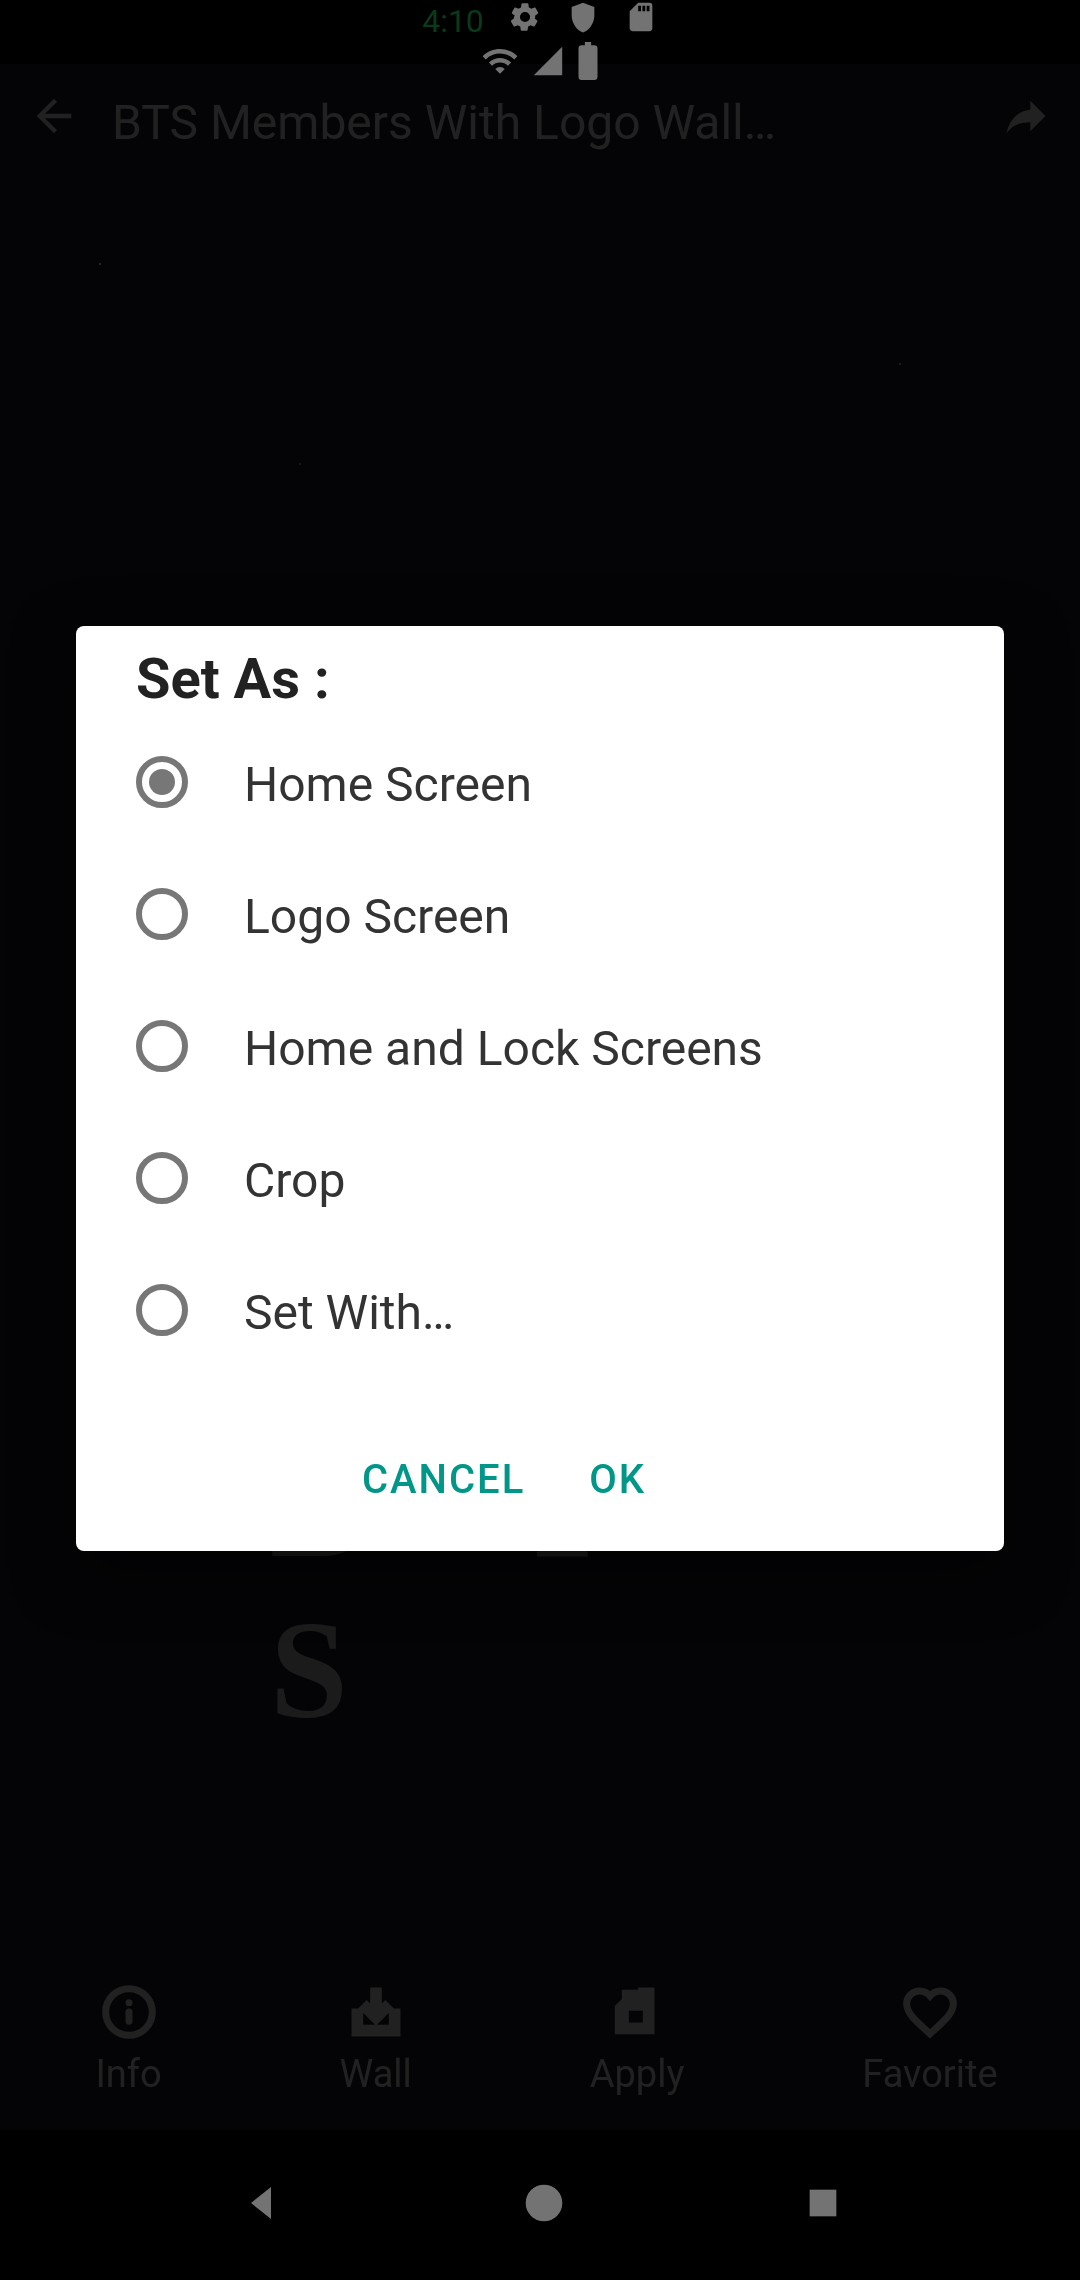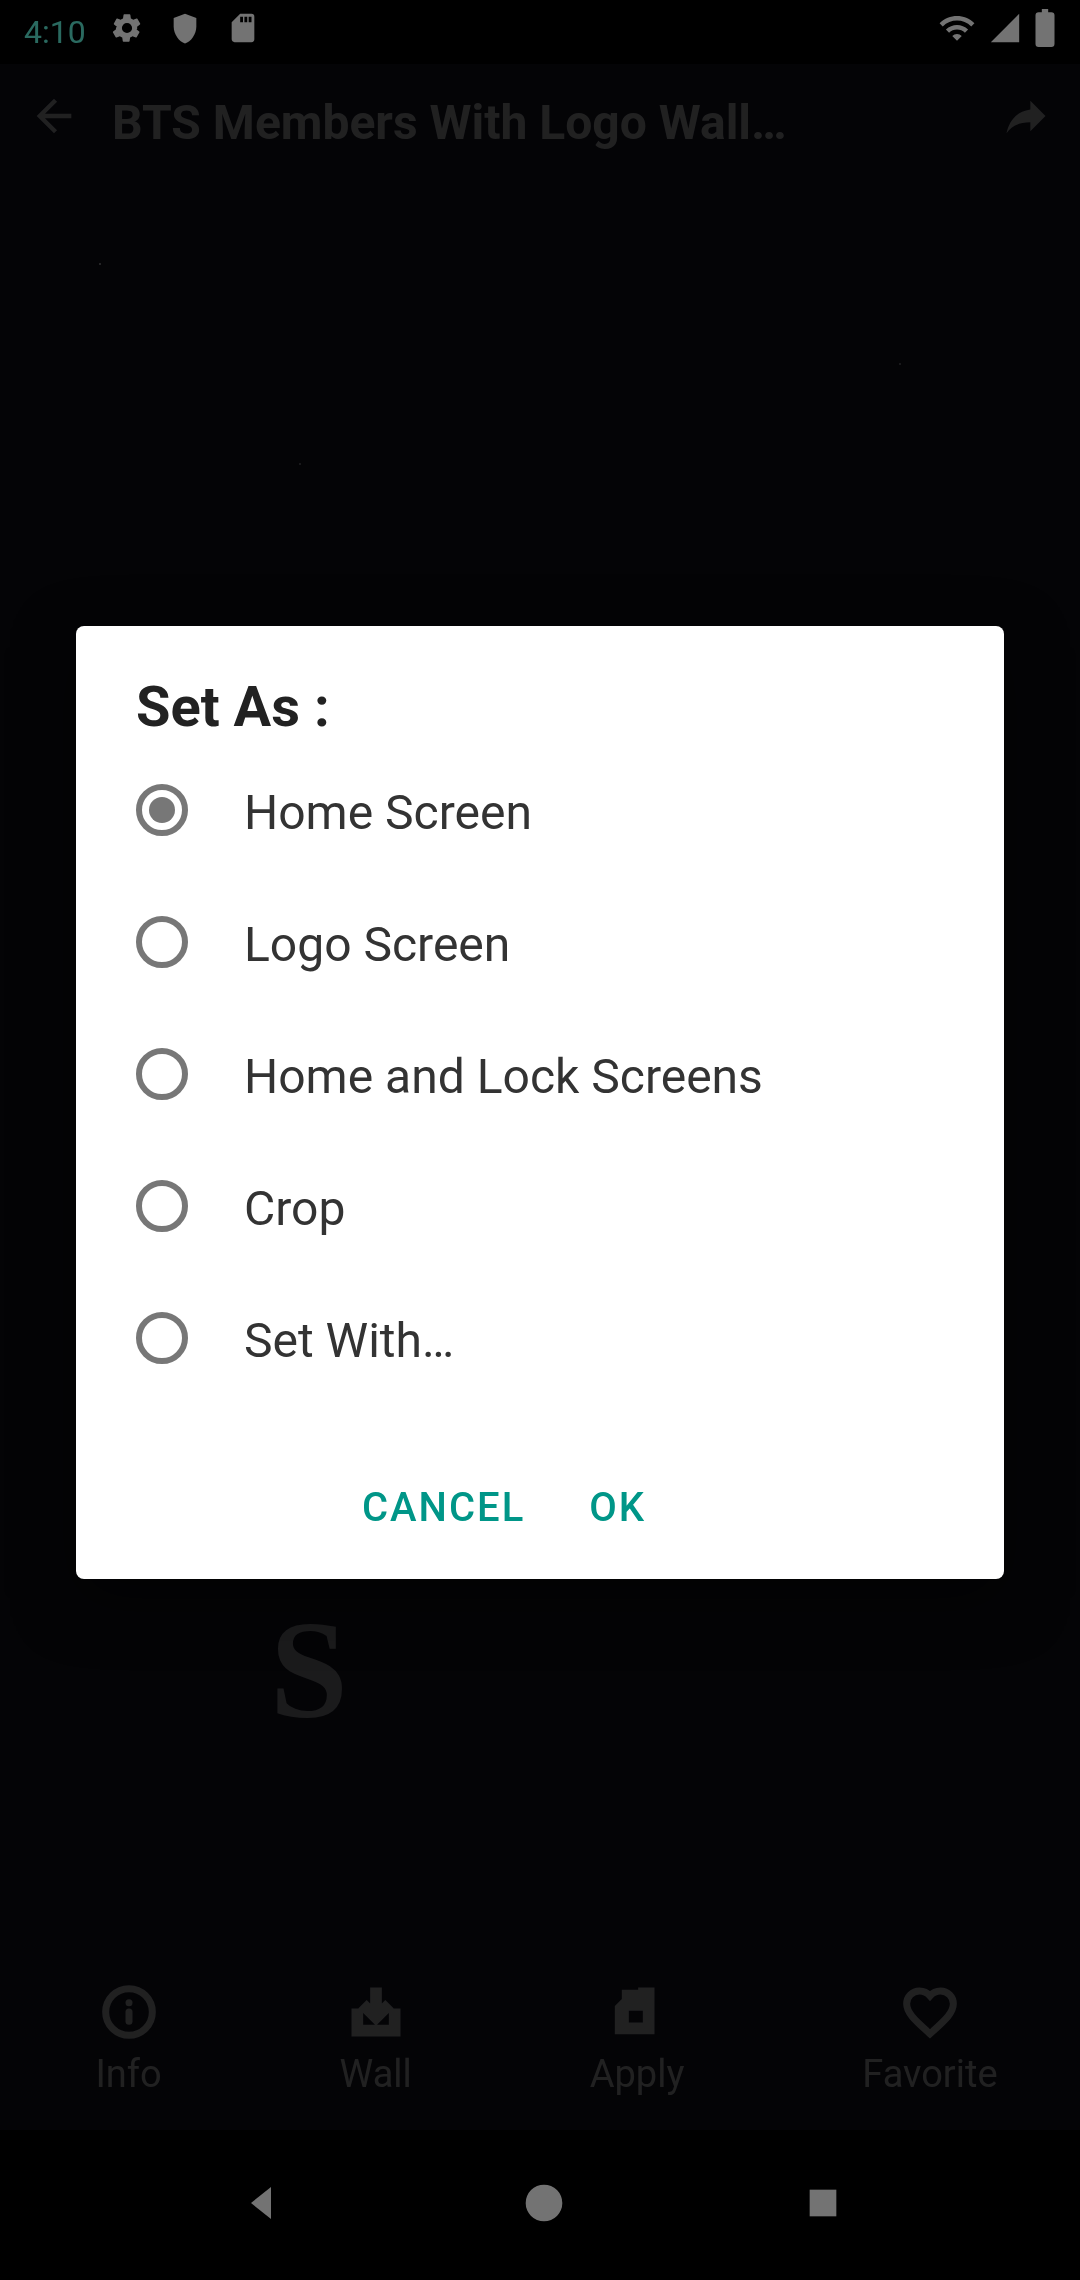--- a/index.html
+++ b/index.html
@@ -1,47 +1,47 @@
 <!DOCTYPE html>
 <html><head>
 <meta charset="utf-8">
 <style>
 * { margin: 0; padding: 0; box-sizing: border-box; font-family: Roboto, -apple-system, sans-serif; }
 html, body { width: 1080px; height: 2280px; overflow: hidden; }
 body { background: #000; position: relative; }
 
 
-.status-bar { position: absolute; top: 0; left: 0; right: 0; height: 64px; display: flex; justify-content: space-between; align-items: center; padding: 0 24px; color: #5eead4; font-size: 32px; z-index: 5; }
+.status-bar { position: absolute; top: 0; left: 0; right: 0; height: 64px; display: flex; justify-content: space-between; align-items: center; padding: 0 24px; color: #15803d; font-size: 32px; z-index: 5; flex-direction: column; }
 .status-left { display: flex; align-items: center; gap: 24px; }
 .status-right { display: flex; align-items: center; gap: 12px; }
 .status-bar svg { fill: #fff; }
 
 
-.app-bar { position: absolute; top: 64px; left: 0; right: 0; height: 116px; display: flex; align-items: center; padding: 0 28px; gap: 32px; color: #888; font-size: 48px; font-weight: 700; opacity: 0.5; z-index: 2; }
+.app-bar { position: absolute; top: 64px; left: 0; right: 0; height: 116px; display: flex; align-items: center; padding: 0 28px; gap: 32px; color: #888; font-size: 48px; font-weight: 400; opacity: 0.5; z-index: 2; }
 .app-bar .title { flex: 1; white-space: nowrap; overflow: hidden; text-overflow: ellipsis; }
 .app-bar svg { fill: #888; }
 
 
 .wallpaper { position: absolute; top: 64px; left: 0; right: 0; bottom: 150px; background: radial-gradient(1px 1px at 100px 200px, #fff, transparent), radial-gradient(1px 1px at 300px 400px, #aaa, transparent), radial-gradient(1px 1px at 700px 600px, #ccc, transparent), radial-gradient(1px 1px at 500px 900px, #fff, transparent), radial-gradient(1px 1px at 900px 300px, #aaa, transparent), radial-gradient(1px 1px at 200px 1100px, #ccc, transparent), #0a0a0f; z-index: 1; }
 .bts-text { position: absolute; bottom: 380px; left: 50%; transform: translateX(-50%); color: #888; font-size: 140px; font-weight: 700; letter-spacing: 60px; opacity: 0.4; font-family: serif; }
 
 
 .bottom-bar { position: absolute; bottom: 150px; left: 0; right: 0; height: 180px; display: flex; justify-content: space-around; align-items: center; color: #888; opacity: 0.5; z-index: 2; }
 .bottom-item { display: flex; flex-direction: column; align-items: center; gap: 12px; font-size: 38px; margin-left: 13px; }
 .bottom-item svg { fill: none; stroke: #888; stroke-width: 3; }
 
 
 .nav-bar { position: absolute; bottom: 0; left: 0; right: 0; height: 150px; display: flex; justify-content: space-evenly; align-items: center; z-index: 5; }
 .nav-bar svg { fill: #fff; }
 
 
 .overlay { position: absolute; inset: 0; background: rgba(0,0,0,0.55); z-index: 10; }
 
 
-.dialog { position: absolute; top: 626px; left: 76px; right: 76px; background: #fff; border-radius: 8px; padding: 48px 0 24px 0; z-index: 20; box-shadow: 0 20px 60px rgba(0,0,0,0.5); }
+.dialog { position: absolute; top: 626px; left: 76px; right: 76px; background: #fff; border-radius: 8px; padding: 20px 0 24px 0; z-index: 20; box-shadow: 0 20px 60px rgba(0,0,0,0.5); }
 .dialog-title { font-size: 56px; font-weight: 700; color: #222; padding: 0 60px 28px 60px; }
 .radio-list { padding: 16px 0; }
 .radio-item { display: flex; align-items: flex-start; gap: 56px; padding: 0 60px; height: 132px; cursor: pointer; }
 .radio-circle { width: 52px; height: 52px; border: 6px solid #777; border-radius: 50%; display: flex; align-items: center; justify-content: center; flex-shrink: 0; }
 .radio-circle.selected .radio-dot { width: 26px; height: 26px; background: #777; border-radius: 50%; }
 .radio-label { font-size: 48px; color: #333; }
 .dialog-buttons { display: flex; justify-content: center; gap: 64px; padding: 24px 72px 24px 0; }
 .dialog-btn { font-size: 40px; font-weight: 500; color: #009688; letter-spacing: 2px; cursor: pointer; background: none; border: none; }
 </style>
 </head>

